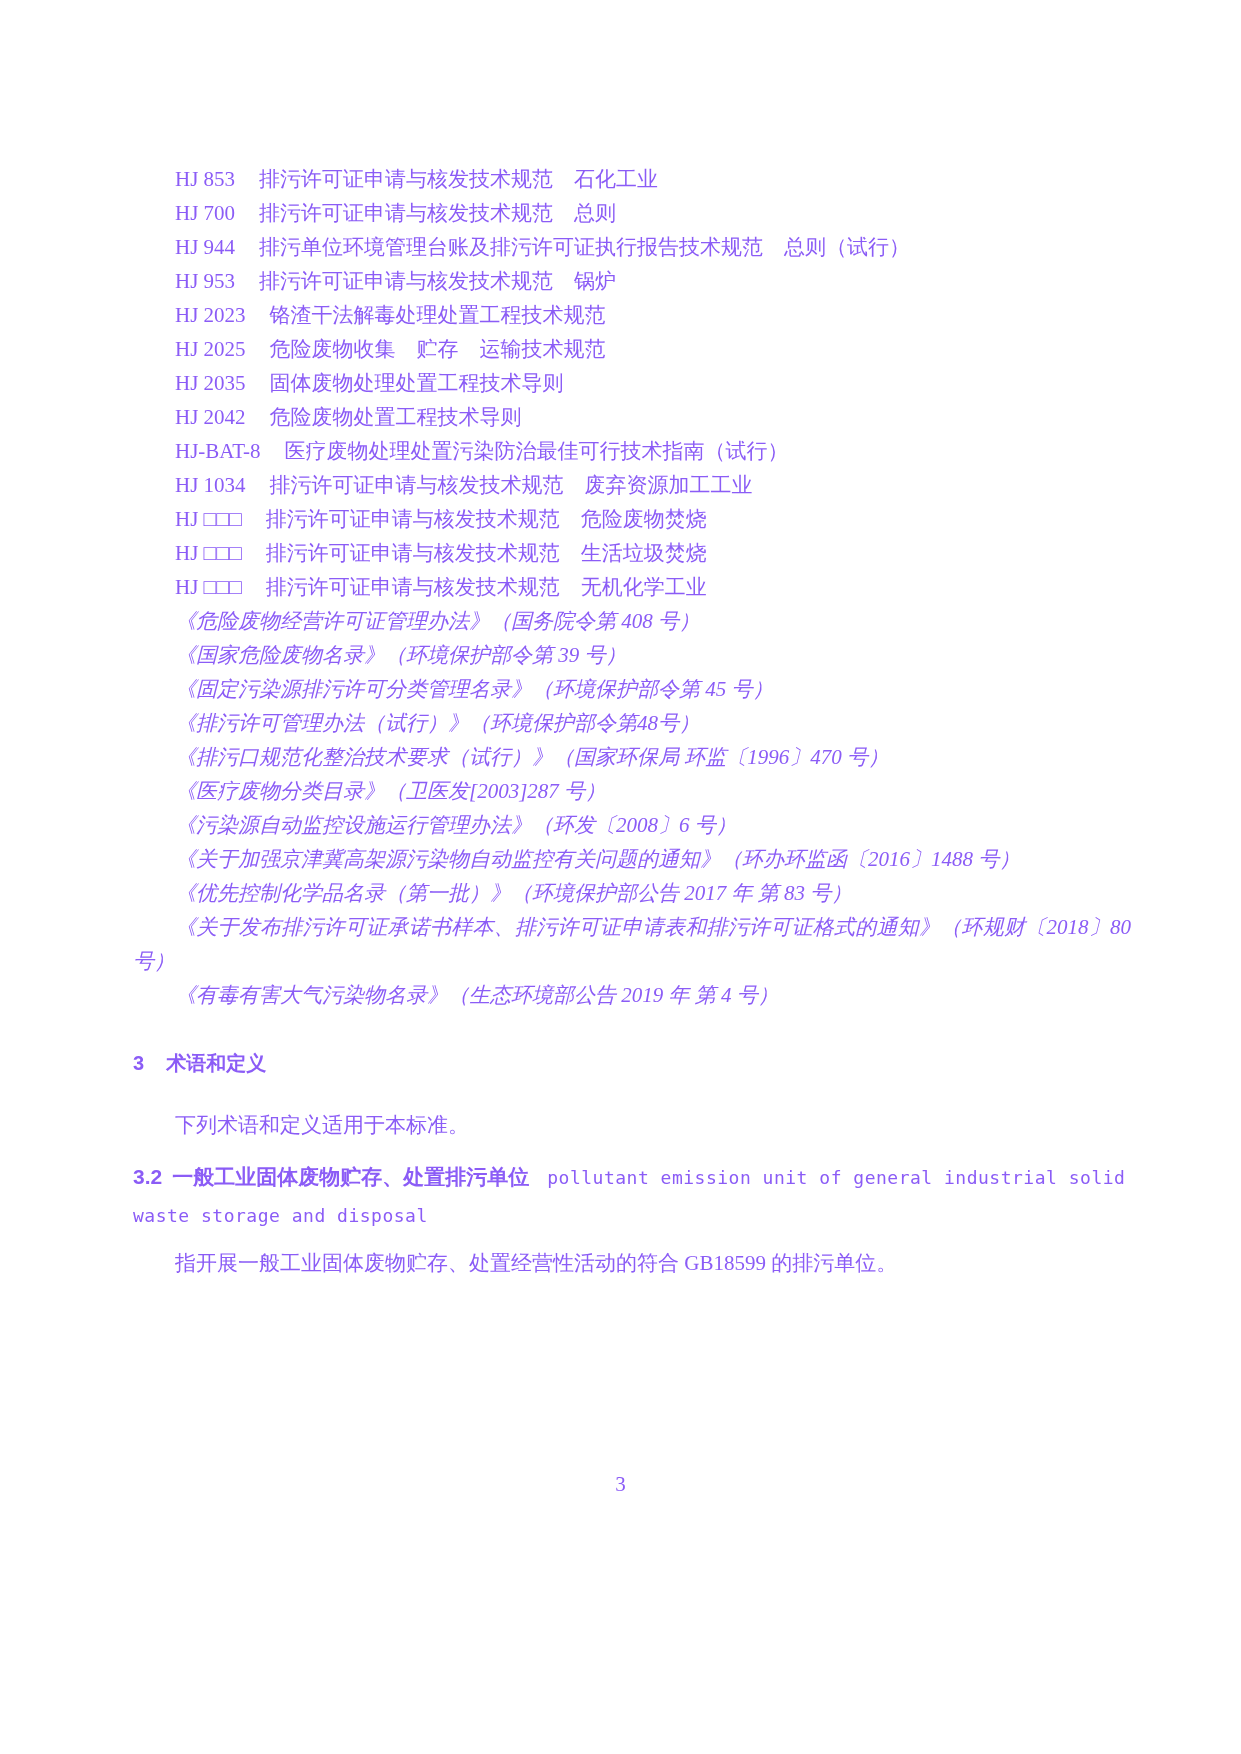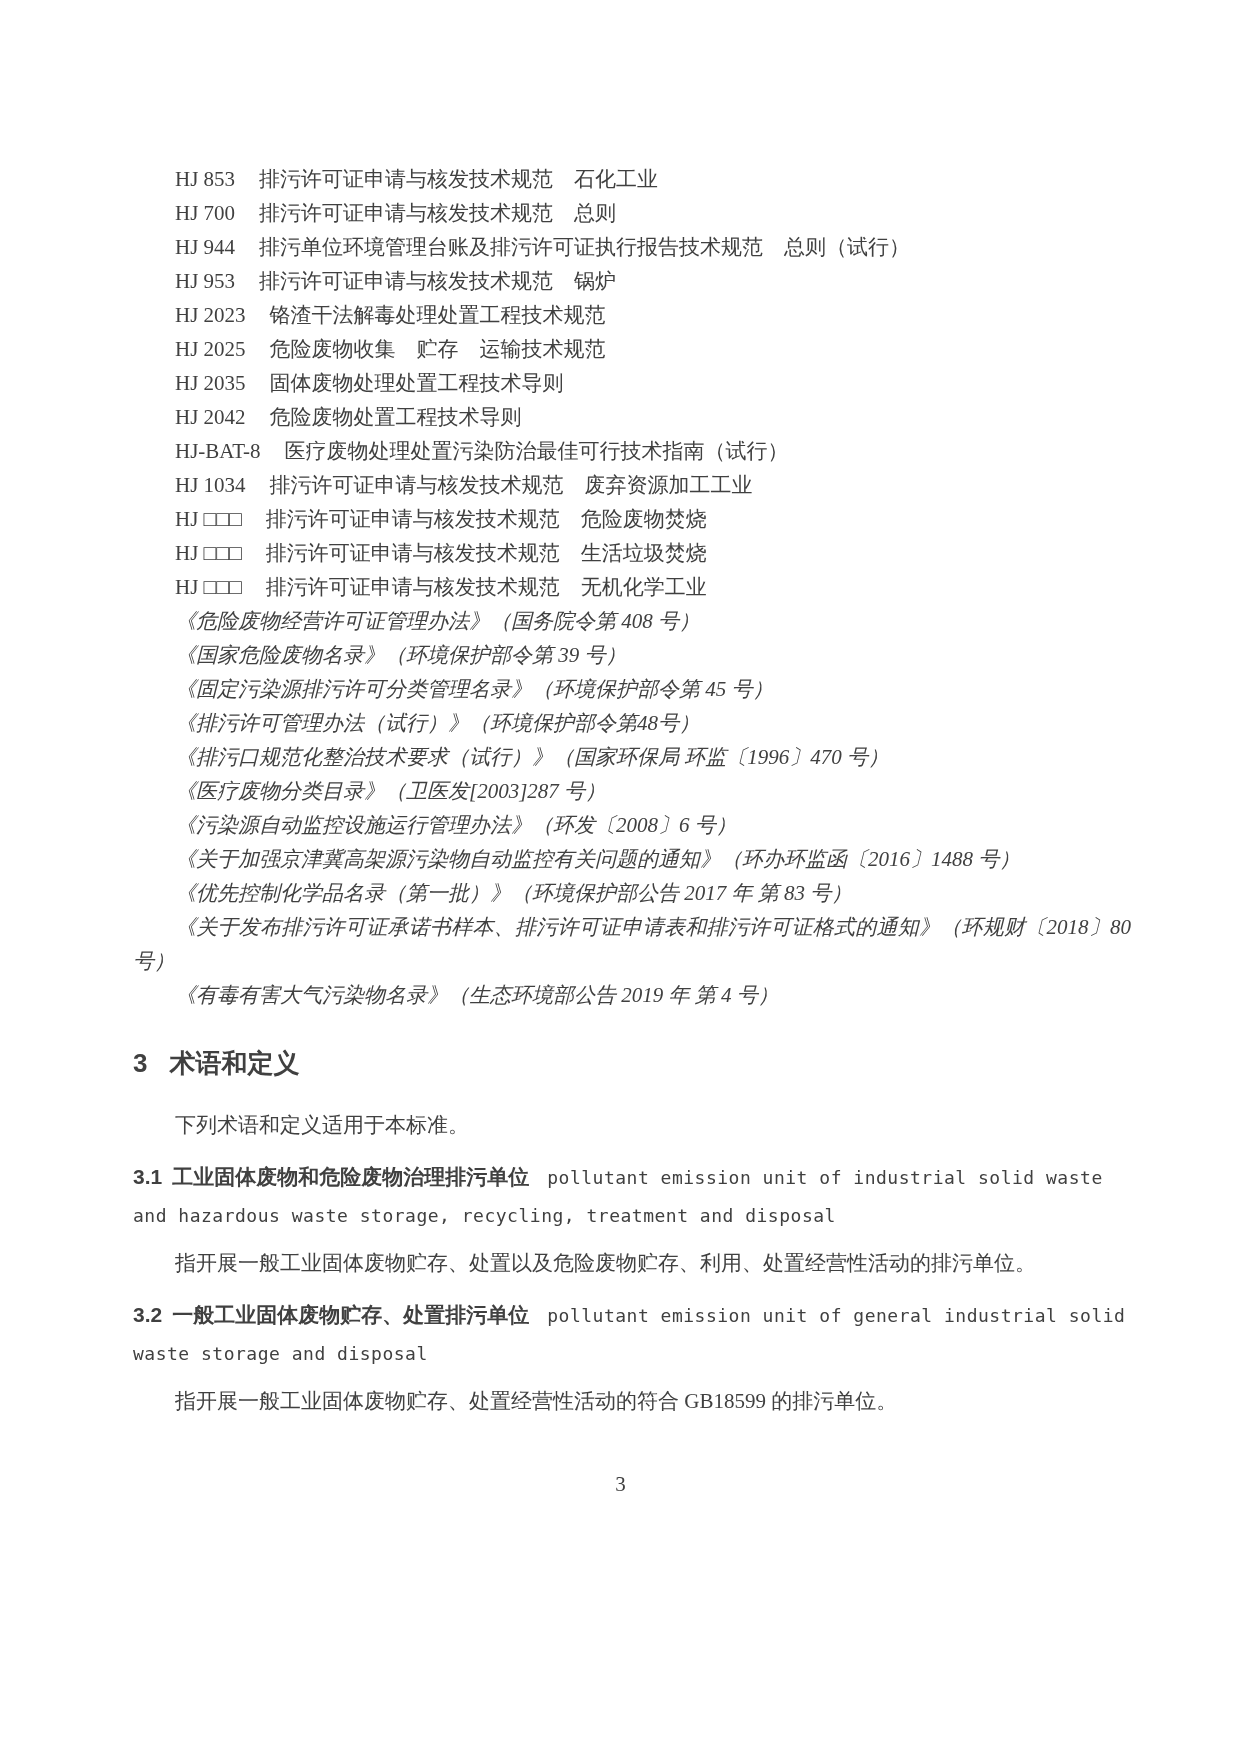--- a/index.html
+++ b/index.html
@@ -3,42 +3,42 @@
 <meta charset="utf-8">
 <style>
   * { margin: 0; padding: 0; box-sizing: border-box; }
   html, body { background: #ffffff; }
   .page {
     position: relative;
     width: 1241px;
     height: 1754px;
     margin: 0 auto;
     background: #ffffff;
-    color: #404040;
+    color: #8b5cf6;
     font-family: "Liberation Serif", "DejaVu Serif", serif;
     font-size: 21px;
     padding: 162px 110px 0 133px;
     overflow: hidden;
   }
   .ref-line {
     line-height: 34px;
     text-indent: 42px;
   }
   .ref-title { margin-left: 24px; }
   .doc-line {
     line-height: 34px;
     text-indent: 42px;
     text-align: justify;
     font-style: italic;
   }
   .section-heading {
     margin-top: 36px;
     font-family: "Liberation Sans", "DejaVu Sans", sans-serif;
     font-weight: bold;
-    font-size: 26px;
+    font-size: 20px;
     line-height: 30px;
   }
   .section-gap { display: inline-block; width: 22px; }
   .intro {
     margin-top: 30px;
     line-height: 34px;
     text-indent: 42px;
   }
   .term-heading {
     margin-top: 16px;
@@ -125,24 +125,20 @@
 
       <p class="doc-line">《关于发布排污许可证承诺书样本、排污许可证申请表和排污许可证格式的通知》（环规财〔2018〕80 号）</p>
 
       <p class="doc-line">《有毒有害大气污染物名录》（生态环境部公告 2019 年 第 4 号）</p>
     </div>
 
   <h2 class="section-heading"><span>3</span><span class="section-gap"></span><span>术语和定义</span></h2>
 
   <p class="intro">下列术语和定义适用于本标准。</p>
 
-  <div class="term">
-    <p class="term-heading"><span class="term-num">3.1</span><span class="term-zh">工业固体废物和危险废物治理排污单位</span><span class="term-en">pollutant emission unit of industrial solid waste and hazardous waste storage, recycling, treatment and disposal</span></p>
-    <p class="term-def">指开展一般工业固体废物贮存、处置以及危险废物贮存、利用、处置经营性活动的排污单位。</p>
-  </div>
 
   <div class="term">
     <p class="term-heading"><span class="term-num">3.2</span><span class="term-zh">一般工业固体废物贮存、处置排污单位</span><span class="term-en">pollutant emission unit of general industrial solid waste storage and disposal</span></p>
     <p class="term-def">指开展一般工业固体废物贮存、处置经营性活动的符合 GB18599 的排污单位。</p>
   </div>
 
   <div class="page-number">3</div>
 
 </div>
 

